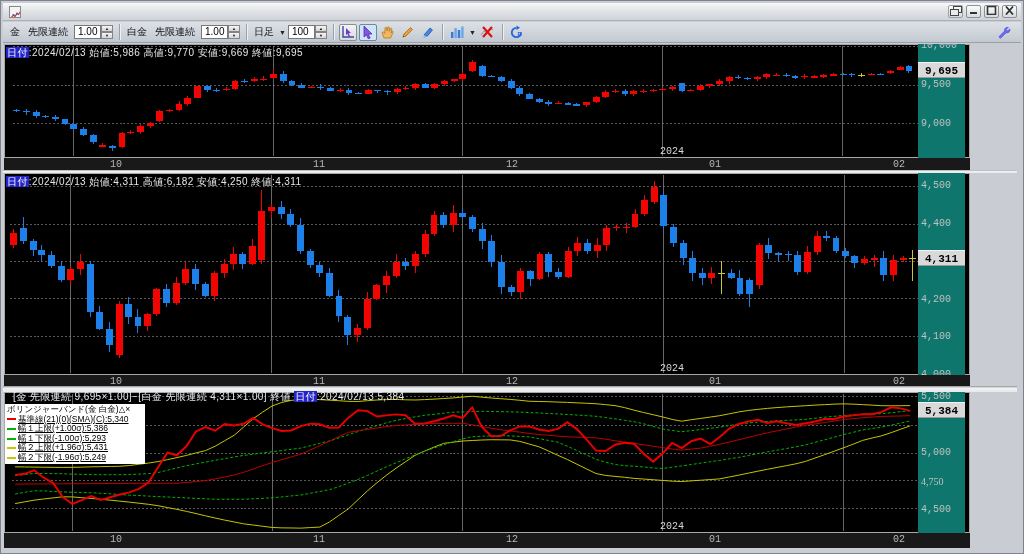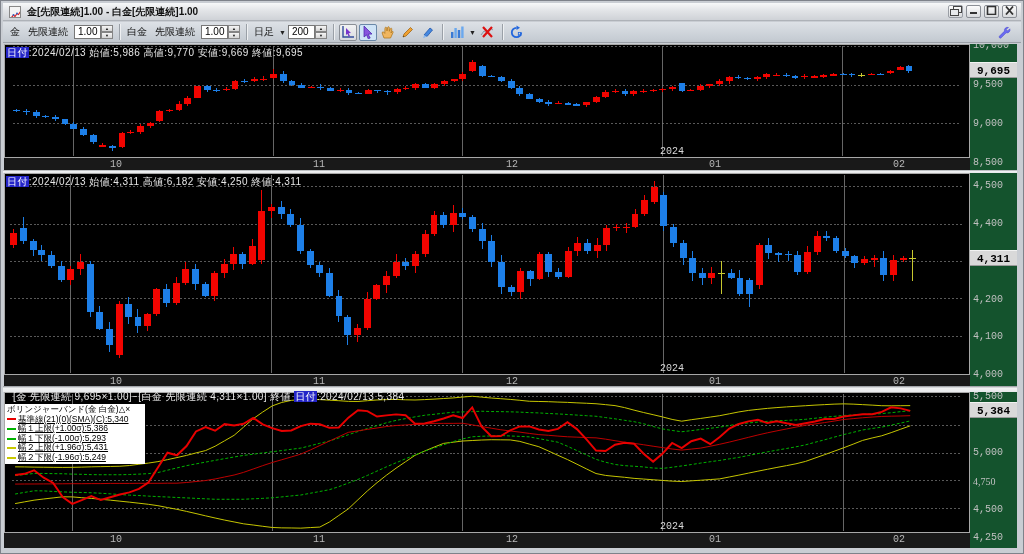--- a/index.html
+++ b/index.html
@@ -41,21 +41,21 @@
   .tb-icon.toggled { background:#cfe4f7; border:1px solid #6a88a8; border-radius:2px; }
   .tb-icon.boxed { border:1px solid #8a8f96; border-radius:2px; background:linear-gradient(#f2f3f4,#d8dade); }
   .tb-caret { font-size:7px; color:#222; margin:0 2px; }
   #tb-wrench { margin-left:auto; margin-right:8px; }
 
   
   .plot { background:#000; border:1px solid #a8a8a8; }
   #plot1 { left:4px; top:44px; width:966px; height:114px; }
   #plot2 { left:4px; top:173px; width:966px; height:202px; }
   #plot3 { left:4px; top:392px; width:966px; height:141px; }
-  .ystrip { left:970px; width:47px; background:#14532d; overflow:hidden; }
+  .ystrip { left:918px; width:47px; background:#0f766e; overflow:hidden; }
   #ystrip1 { top:44px; height:126px; }
   #ystrip2 { top:173px; height:213px; }
   #ystrip3 { top:392px; height:156px; }
   .xstrip { left:4px; width:966px; background:#191919; }
   #xstrip1 { top:158px; height:12px; }
   #xstrip2 { top:375px; height:11px; }
   #xstrip3 { top:533px; height:15px; }
   .sep { left:3px; width:1014px; background:linear-gradient(#8c9096,#f2f3f4 35%,#e6e8ea); }
   #sep1 { top:170px; height:3px; }
   #sep2 { top:386px; height:6px; }
@@ -89,21 +89,20 @@
 <div id="frame" class="abs"></div>
 
 <div id="titlebar" class="abs">
   <div id="title-icon">
     <svg width="12" height="12">
         <polyline points="1.5,8.5 3.5,6 5,7.5 7,4.5 8.5,5.5 10.5,2.5" stroke="#d22" stroke-width="1.2" fill="none"></polyline>
         <circle cx="3.5" cy="6" r="1" fill="#36c"></circle>
         <circle cx="7" cy="4.5" r="1" fill="#36c"></circle>
       </svg>
   </div>
-  <span id="title-text">金[先限連続]1.00 - 白金[先限連続]1.00</span>
   <div id="title-buttons">
     <div class="tbtn noborder"><svg width="12" height="10">
           <rect x="3.5" y="0.5" width="8" height="6" fill="none" stroke="#444"></rect>
           <rect x="0.5" y="3.5" width="8" height="6" fill="#e8eaec" stroke="#444"></rect>
         </svg></div>
     <div class="tbtn"><svg width="11" height="9">
           <rect x="2" y="6" width="7" height="2" fill="#333"></rect>
         </svg></div>
     <div class="tbtn"><svg width="11" height="9">
           <rect x="1.5" y="0.5" width="8" height="8" fill="none" stroke="#333" stroke-width="1.6"></rect>
@@ -126,21 +125,21 @@
   <span class="tb-label">白金</span>
   <span class="tb-label" style="margin-left:5px">先限連続</span>
   <span class="tb-field" style="margin-left:3px">1.00</span>
   <span class="tb-spin">
       <span>▲</span>
       <span>▼</span>
     </span>
   <span class="tb-sep"></span>
   <span class="tb-label">日足</span>
   <span class="tb-caret">▼</span>
-  <span class="tb-field">200</span>
+  <span class="tb-field">100</span>
   <span class="tb-spin">
       <span>▲</span>
       <span>▼</span>
     </span>
   <span class="tb-sep"></span>
   <span class="tb-icon boxed">
     <svg width="14" height="14">
         <path d="M2,1 V12 H13" stroke="#334e9c" stroke-width="1.4" fill="none"></path>
         <path d="M5,3 L10,8 L7.6,8.2 L9,11 L7.6,11.6 L6.4,8.8 L5,10 Z" fill="#7733cc"></path>
       </svg>

